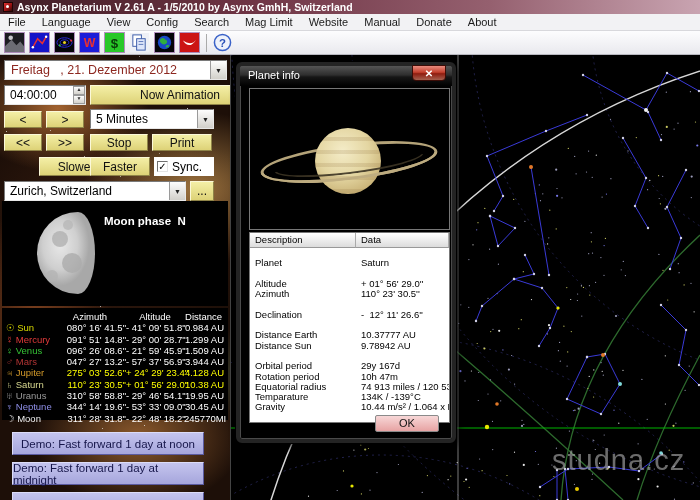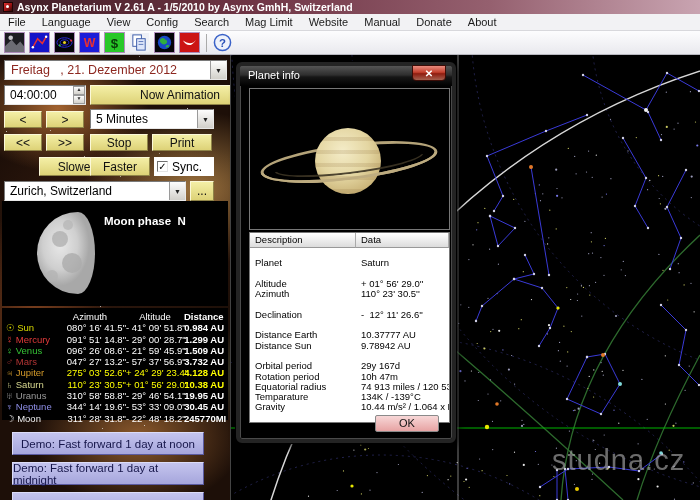--- a/index.html
+++ b/index.html
@@ -64,21 +64,21 @@
     text-align:center; color:#000; margin-right:4px; }
 
   #moon-box { left:2px; top:146px; width:226px; height:105px; background:#000; }
   #moon-label { position:absolute; left:102px; top:14px; color:#fff; font-size:11.5px; font-weight:bold; white-space:pre; }
 
   #planet-box { left:2px; top:253px; width:226px; height:112px; background:#000;
     font-size:9.5px; color:#fff; padding-top:3px; }
   .prow { display:grid; grid-template-columns:52px 72px 58px 42px; height:11.3px; line-height:11.3px; white-space:pre; }
   .prow .c-name { padding-left:4px; overflow:hidden; }
   .prow .c-az,.prow .c-alt { text-align:right; }
-  .prow .c-dist { text-align:right; padding-right:2px;font-weight:bold; }
+  .prow .c-dist { text-align:right; padding-right:2px; }
   .prow.header { color:#fff; }
   .prow.header .c-az,.prow.header .c-alt { text-align:center; }
   .prow.header .c-dist { text-align:right; padding-right:4px; }
 
   .demo-btn { position:absolute; left:12px; width:192px; height:23px;
     background:linear-gradient(#c4c4ee,#a6a6dc);
     border:1px solid; border-color:#dcdcf8 #5a5aa0 #5a5aa0 #dcdcf8;
     font-size:11.5px; color:#16164a; display:flex; align-items:center; justify-content:center; }
 
   
@@ -341,21 +341,21 @@
         <circle cx="66" cy="24" r="5" fill="#b8b8b8" opacity=".8"></circle>
       </svg>
       <span id="moon-label">Moon phase  N</span>
     </div>
 
     <div id="planet-box" class="panel-abs">
         <div class="prow header"><span class="c-name"></span><span class="c-az">Azimuth</span><span class="c-alt">Altitude</span><span class="c-dist">Distance</span></div>
         <div class="prow"><span class="c-name" style="color: rgb(214, 214, 0);">☉ Sun</span><span class="c-az" style="color: rgb(255, 255, 255);">080° 16' 41.5"</span><span class="c-alt" style="color: rgb(255, 255, 255);">- 41° 09' 51.8"</span><span class="c-dist" style="color: rgb(255, 255, 255);">0.984 AU</span></div>
         <div class="prow"><span class="c-name" style="color: rgb(226, 58, 58);">☿ Mercury</span><span class="c-az" style="color: rgb(255, 255, 255);">091° 51' 14.8"</span><span class="c-alt" style="color: rgb(255, 255, 255);">- 29° 00' 28.7"</span><span class="c-dist" style="color: rgb(255, 255, 255);">1.299 AU</span></div>
         <div class="prow"><span class="c-name" style="color: rgb(53, 192, 53);">♀ Venus</span><span class="c-az" style="color: rgb(255, 255, 255);">096° 26' 08.6"</span><span class="c-alt" style="color: rgb(255, 255, 255);">- 21° 59' 45.9"</span><span class="c-dist" style="color: rgb(255, 255, 255);">1.509 AU</span></div>
-        <div class="prow"><span class="c-name" style="color: rgb(177, 52, 52);">♂ Mars</span><span class="c-az" style="color: rgb(255, 255, 255);">047° 27' 13.2"</span><span class="c-alt" style="color: rgb(255, 255, 255);">- 57° 37' 56.9"</span><span class="c-dist" style="color: rgb(255, 255, 255);">3.732 AU</span></div>
+        <div class="prow"><span class="c-name" style="color: rgb(177, 52, 52);">♂ Mars</span><span class="c-az" style="color: rgb(255, 255, 255);">047° 27' 13.2"</span><span class="c-alt" style="color: rgb(255, 255, 255);">- 57° 37' 56.9"</span><span class="c-dist" style="color: rgb(255, 255, 255);">3.944 AU</span></div>
         <div class="prow"><span class="c-name" style="color: rgb(212, 154, 42);">♃ Jupiter</span><span class="c-az" style="color: rgb(255, 255, 0);">275° 03' 52.6"</span><span class="c-alt" style="color: rgb(255, 255, 0);">+ 24° 29' 23.4"</span><span class="c-dist" style="color: rgb(255, 255, 0);">4.128 AU</span></div>
         <div class="prow"><span class="c-name" style="color: rgb(216, 216, 144);">♄ Saturn</span><span class="c-az" style="color: rgb(255, 255, 0);">110° 23' 30.5"</span><span class="c-alt" style="color: rgb(255, 255, 0);">+ 01° 56' 29.0"</span><span class="c-dist" style="color: rgb(255, 255, 0);">10.38 AU</span></div>
         <div class="prow"><span class="c-name" style="color: rgb(154, 154, 154);">♅ Uranus</span><span class="c-az" style="color: rgb(255, 255, 255);">310° 58' 58.8"</span><span class="c-alt" style="color: rgb(255, 255, 255);">- 29° 46' 54.1"</span><span class="c-dist" style="color: rgb(255, 255, 255);">19.95 AU</span></div>
         <div class="prow"><span class="c-name" style="color: rgb(143, 143, 232);">♆ Neptune</span><span class="c-az" style="color: rgb(255, 255, 255);">344° 14' 19.6"</span><span class="c-alt" style="color: rgb(255, 255, 255);">- 53° 33' 09.0"</span><span class="c-dist" style="color: rgb(255, 255, 255);">30.45 AU</span></div>
         <div class="prow"><span class="c-name" style="color: rgb(240, 240, 240);">☽ Moon</span><span class="c-az" style="color: rgb(255, 255, 255);">311° 28' 31.8"</span><span class="c-alt" style="color: rgb(255, 255, 255);">- 22° 48' 18.2"</span><span class="c-dist" style="color: rgb(255, 255, 255);">245770MI</span></div>
       </div>
 
     <div id="demo-area"></div>
   <div class="demo-btn" style="top: 377px;">Demo: Fast forward 1 day at noon</div>
       <div class="demo-btn" style="top: 407px;">Demo: Fast forward 1 day at midnight</div>

